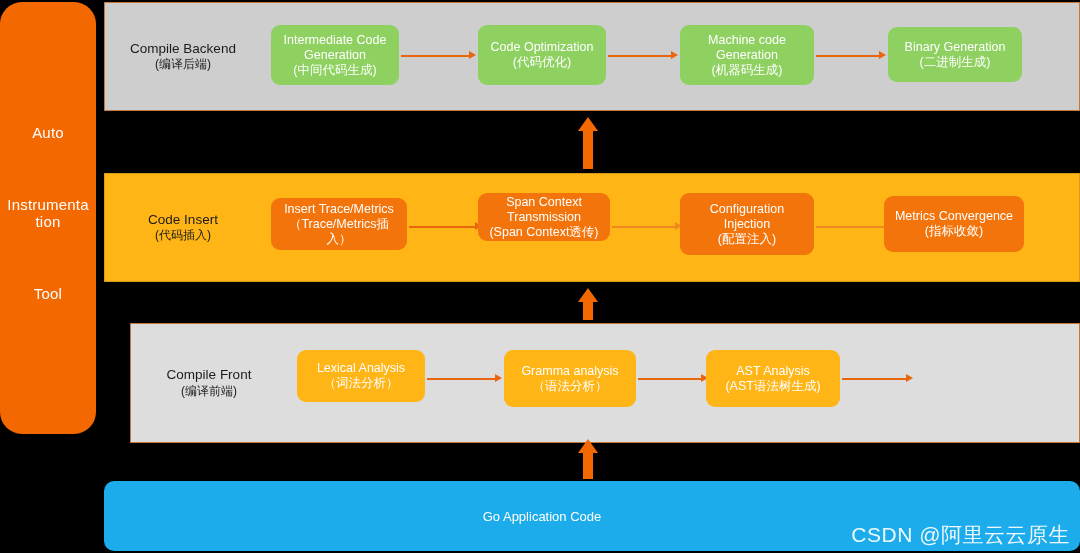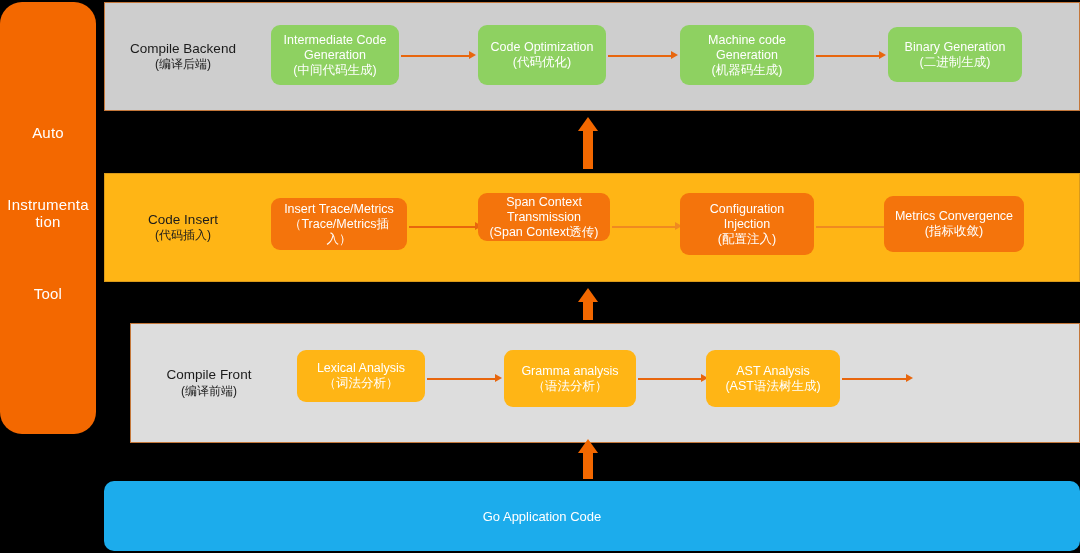--- a/index.html
+++ b/index.html
@@ -329,14 +329,15 @@
 
   <div class="varrow" style="left:580px; top:439px; height:40px;">
     <div class="head"></div>
     <div class="shaft"></div>
   </div>
 
   <div class="app-bar">
     <div class="app-bar-label">Go Application Code</div>
   </div>
 
+  <div class="watermark">CSDN @阿里云云原生</div>
 
 </div>
 
 </body></html>

